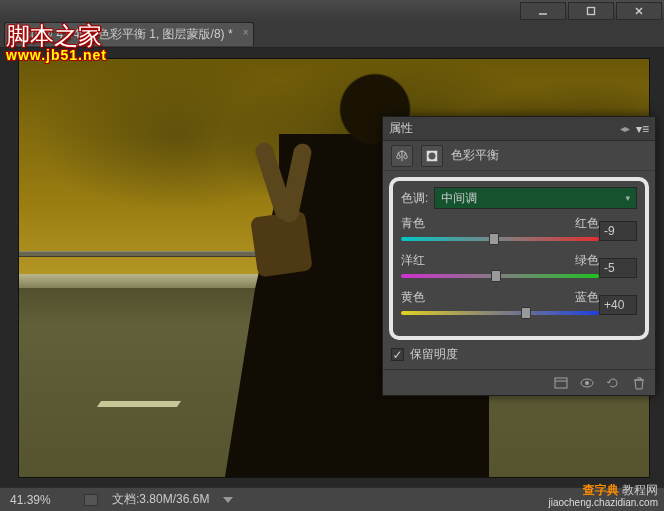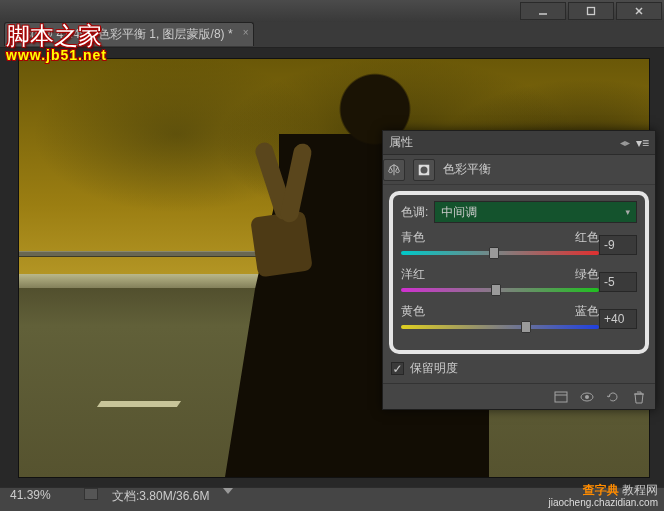--- a/index.html
+++ b/index.html
@@ -26,46 +26,46 @@
 .lane.l1{left:80px;bottom:70px;width:80px}
 .lane.l2{left:230px;bottom:55px;width:90px}
 .rail{position:absolute;left:0;right:40%;top:46%;height:6px;background:#696752;border-top:1px solid #8a886c;border-bottom:1px solid #3d3b28}
 .person{position:absolute;right:160px;top:0;bottom:0;width:300px;background:radial-gradient(circle at 62% 12%,#1a1304 0 34px,transparent 36px),linear-gradient(180deg,transparent 0 18%,#120d04 18% 100%);clip-path:polygon(30% 0,100% 0,100% 100%,12% 100%,22% 55%,30% 30%)}
 .hand{position:absolute;left:200px;top:70px;width:110px;height:160px}
 .hand .palm{position:absolute;left:35px;top:85px;width:55px;height:60px;background:#4d3a15;border-radius:8px;transform:rotate(-8deg)}
 .hand .f{position:absolute;width:18px;height:80px;background:#5a461c;border-radius:9px}
 .hand .f1{left:46px;top:12px;transform:rotate(-18deg)}
 .hand .f2{left:68px;top:14px;transform:rotate(12deg)}
 
-.panel{position:absolute;right:8px;top:130px;width:274px;background:#454545;border:1px solid #1e1e1e;box-shadow:0 0 10px rgba(0,0,0,.6);z-index:40}
+.panel{position:absolute;right:8px;top:116px;width:274px;background:#454545;border:1px solid #1e1e1e;box-shadow:0 0 10px rgba(0,0,0,.6);z-index:40}
 .panel-hdr{height:24px;background:#3c3c3c;border-bottom:1px solid #2b2b2b;display:flex;align-items:center;padding:0 6px;justify-content:space-between}
 .panel-hdr .r{display:flex;gap:6px;align-items:center}
 .panel-hdr .arrows{font-size:10px;color:#999}
-.iconrow{height:30px;display:flex;align-items:center;gap:8px;padding:0 0;border-bottom:1px solid #383838}
+.iconrow{height:30px;display:flex;align-items:center;gap:8px;padding:0 8px;border-bottom:1px solid #383838}
 .iconbtn{width:22px;height:22px;border:1px solid #2f2f2f;background:#4f4f4f;display:flex;align-items:center;justify-content:center;border-radius:2px}
 .highlight{margin:6px;border:4px solid #e5e5e5;border-radius:10px;padding:6px 8px 10px}
 .row{display:flex;align-items:center;gap:6px;margin-bottom:6px}
 .select{flex:1;height:22px;background:#14532d;border:1px solid #272727;display:flex;align-items:center;justify-content:space-between;padding:0 6px}
 .select .chev{font-size:9px;color:#aaa}
 .numsel{width:38px;height:20px;background:#3a3a3a;border:1px solid #272727;display:flex;align-items:center;padding:0 4px;margin-top:2px}
 .slider-block{margin:4px 0 8px}
 .labels{display:flex;justify-content:space-between;font-size:12px;margin-bottom:2px}
 .track-wrap{display:flex;align-items:center;}
 .track{position:relative;flex:1;height:10px}
 .track .grad{position:absolute;left:0;right:0;top:3px;height:4px;border-radius:2px}
 .g-cyred{background:linear-gradient(90deg,#00c8c8,#808080,#e03030)}
 .g-maggr{background:linear-gradient(90deg,#d030d0,#808080,#20c020)}
 .g-yelbl{background:linear-gradient(90deg,#e0d020,#808080,#2040e0)}
 .thumb{position:absolute;top:-1px;width:10px;height:12px;background:#9a9a9a;border:1px solid #333;border-radius:1px;transform:translateX(-50%)}
 .checkbox{display:flex;align-items:center;gap:6px;margin:4px 0 6px 8px}
 .cb{width:13px;height:13px;background:#3a3a3a;border:1px solid #272727;display:flex;align-items:center;justify-content:center;font-size:10px;color:#ddd}
 .panel-ft{height:26px;border-top:1px solid #333;display:flex;align-items:center;justify-content:flex-end;gap:10px;padding:0 8px}
 .ft-icon{width:16px;height:16px;opacity:.8}
 
-.status{position:absolute;left:0;right:0;bottom:0;height:24px;background:#454545;border-top:1px solid #2c2c2c;display:flex;align-items:flex-start;gap:14px;padding:0 10px}
+.status{position:absolute;left:0;right:0;bottom:0;height:24px;background:#454545;border-top:1px solid #2c2c2c;display:flex;align-items:center;gap:14px;padding:0 10px}
 .status .zoom{width:60px}
 .status .sq{width:14px;height:12px;background:#555;border:1px solid #333}
 .status .tri{width:0;height:0;border-left:5px solid transparent;border-right:5px solid transparent;border-top:6px solid #999}
 
 .bwm{position:absolute;right:6px;bottom:3px;z-index:60;text-align:right;line-height:1.1}
 .bwm .a{font-size:14px;color:#fff}
 .bwm .a .em{color:#ff8c00;font-weight:bold}
 .bwm .b{font-size:10px;color:#ddd}
 </style>
 </head>

